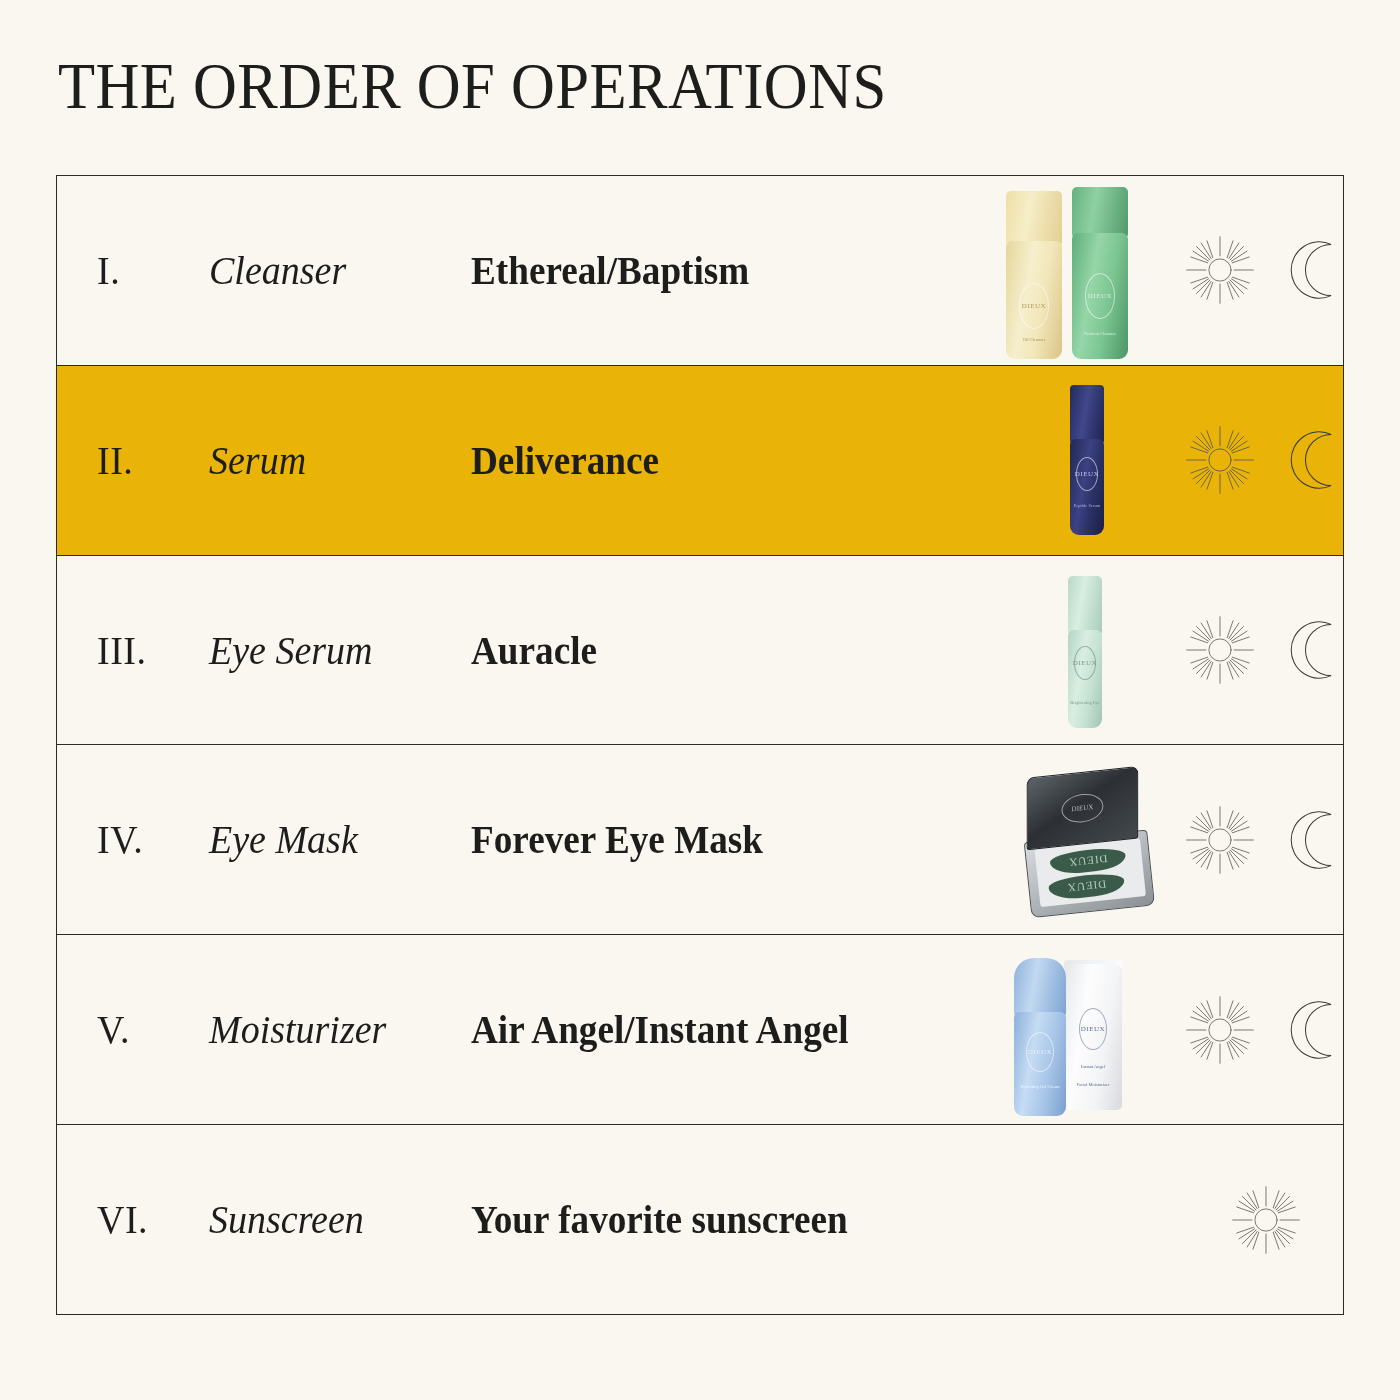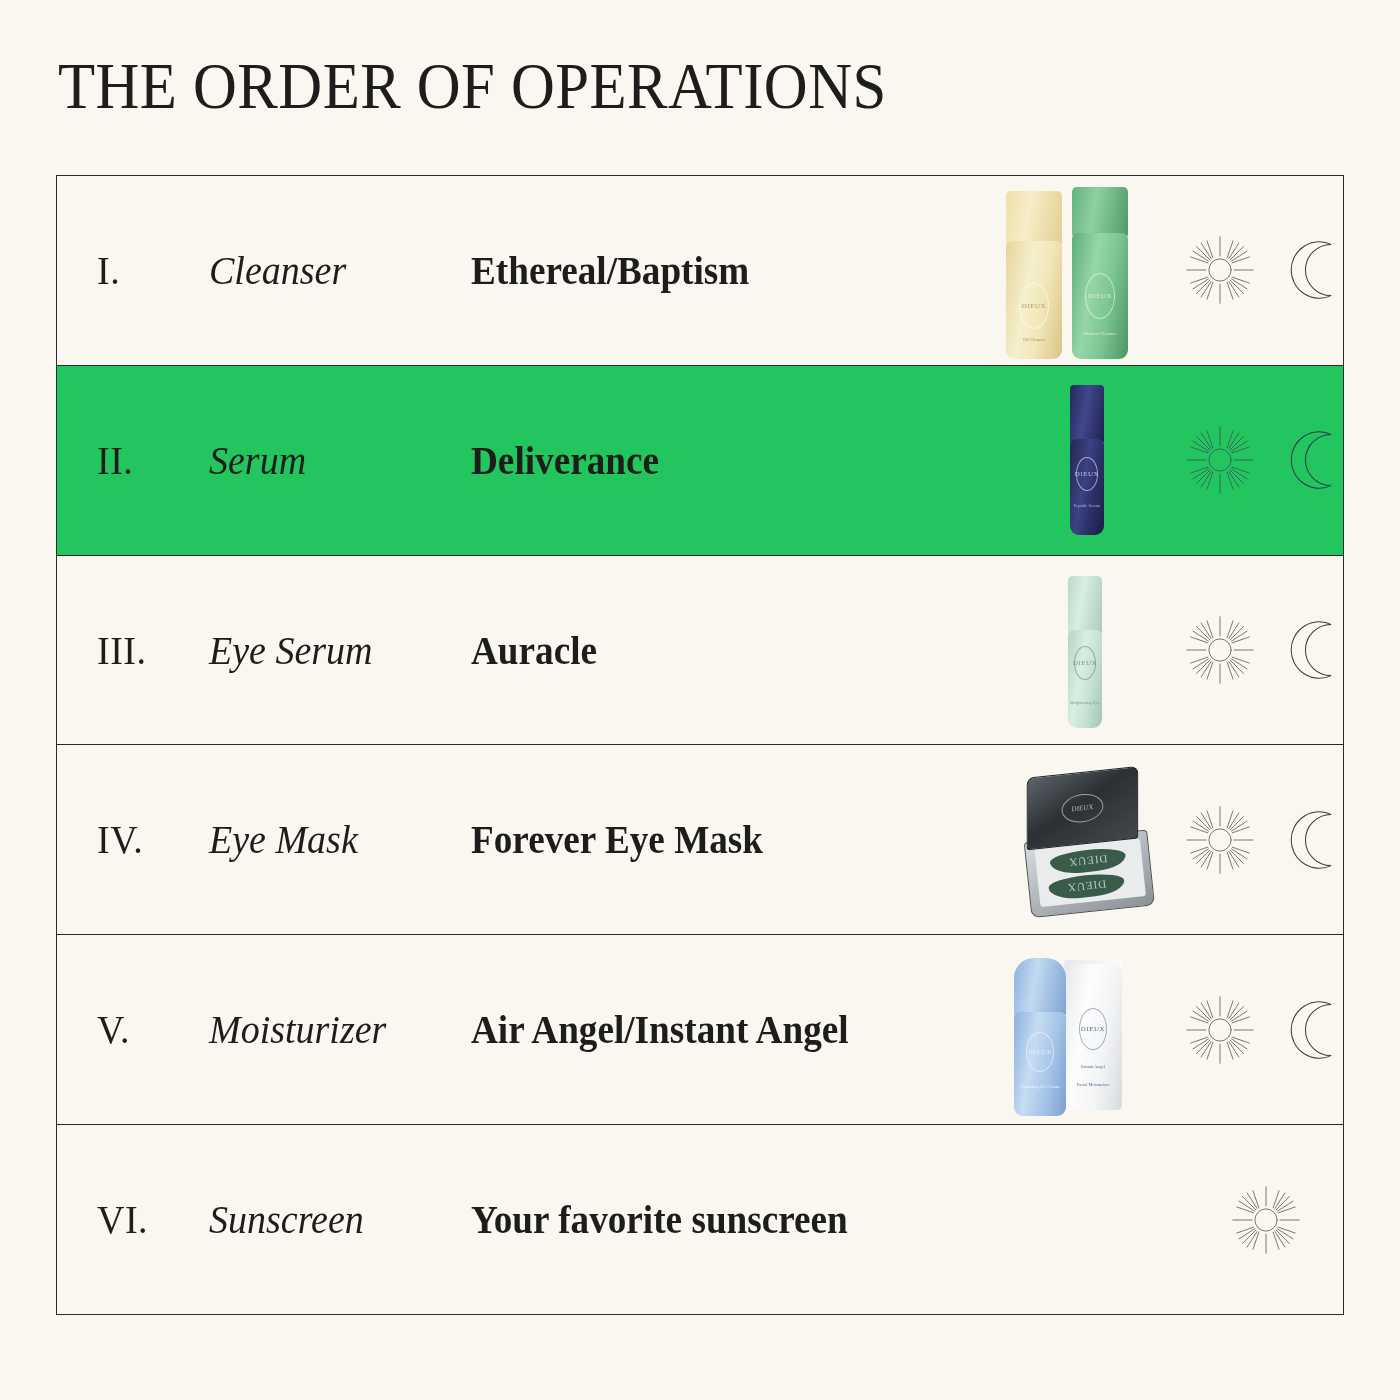--- a/index.html
+++ b/index.html
@@ -49,21 +49,21 @@
 
   .routine-row {
     position: relative;
     flex: 1 1 0;
     border-bottom: 1.4px solid #2a2a26;
     display: flex;
     align-items: center;
     overflow: hidden;
   }
   .routine-row:last-child { border-bottom: none; text-decoration: underline; }
-  .routine-row.is-highlighted { background: #22c55e; }
+  .routine-row.is-highlighted { background: #eab308; }
 
   .col-numeral {
     position: absolute;
     left: 40px;
     width: 120px;
     font-size: 40px;
     color: #1d1d1b;
     letter-spacing: 0.5px;
     transform: scaleX(0.95);
     transform-origin: left center;

